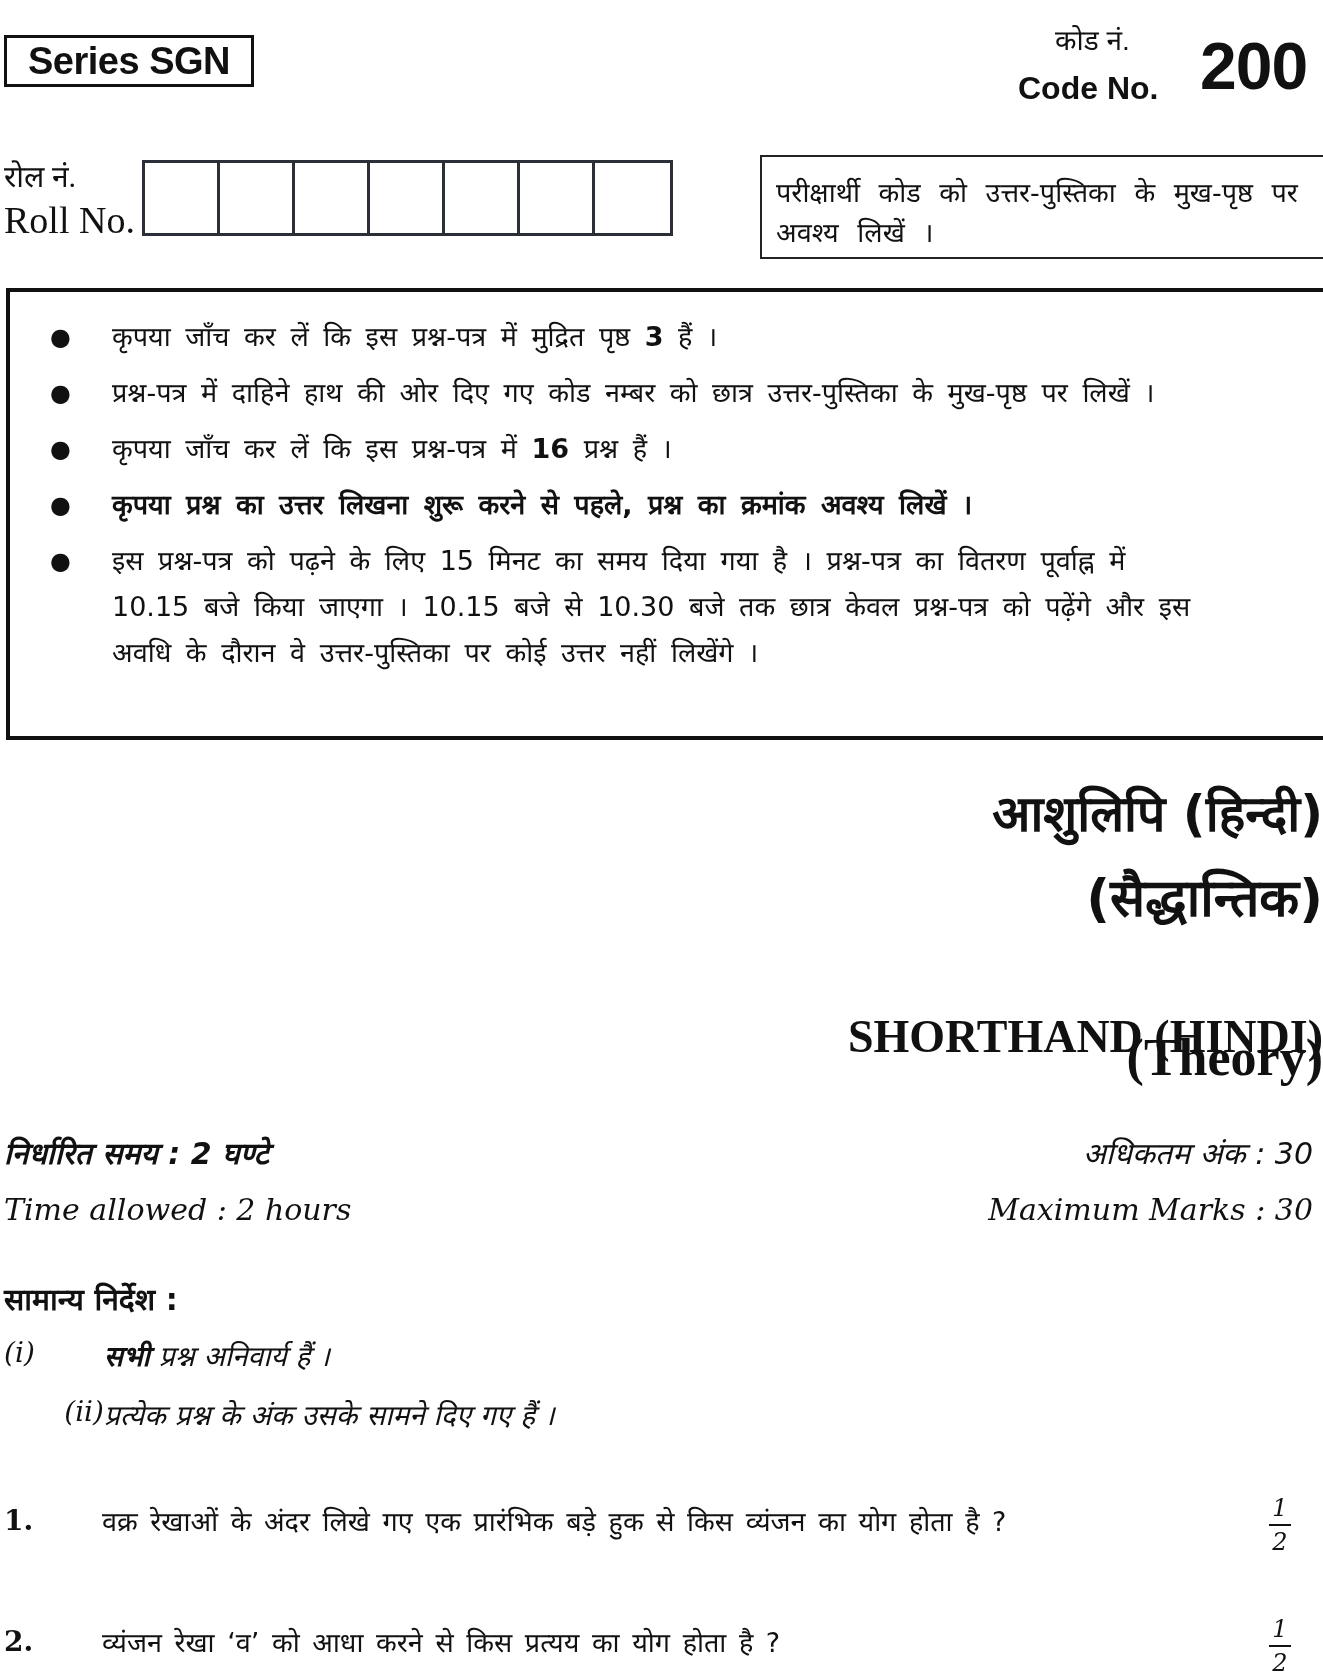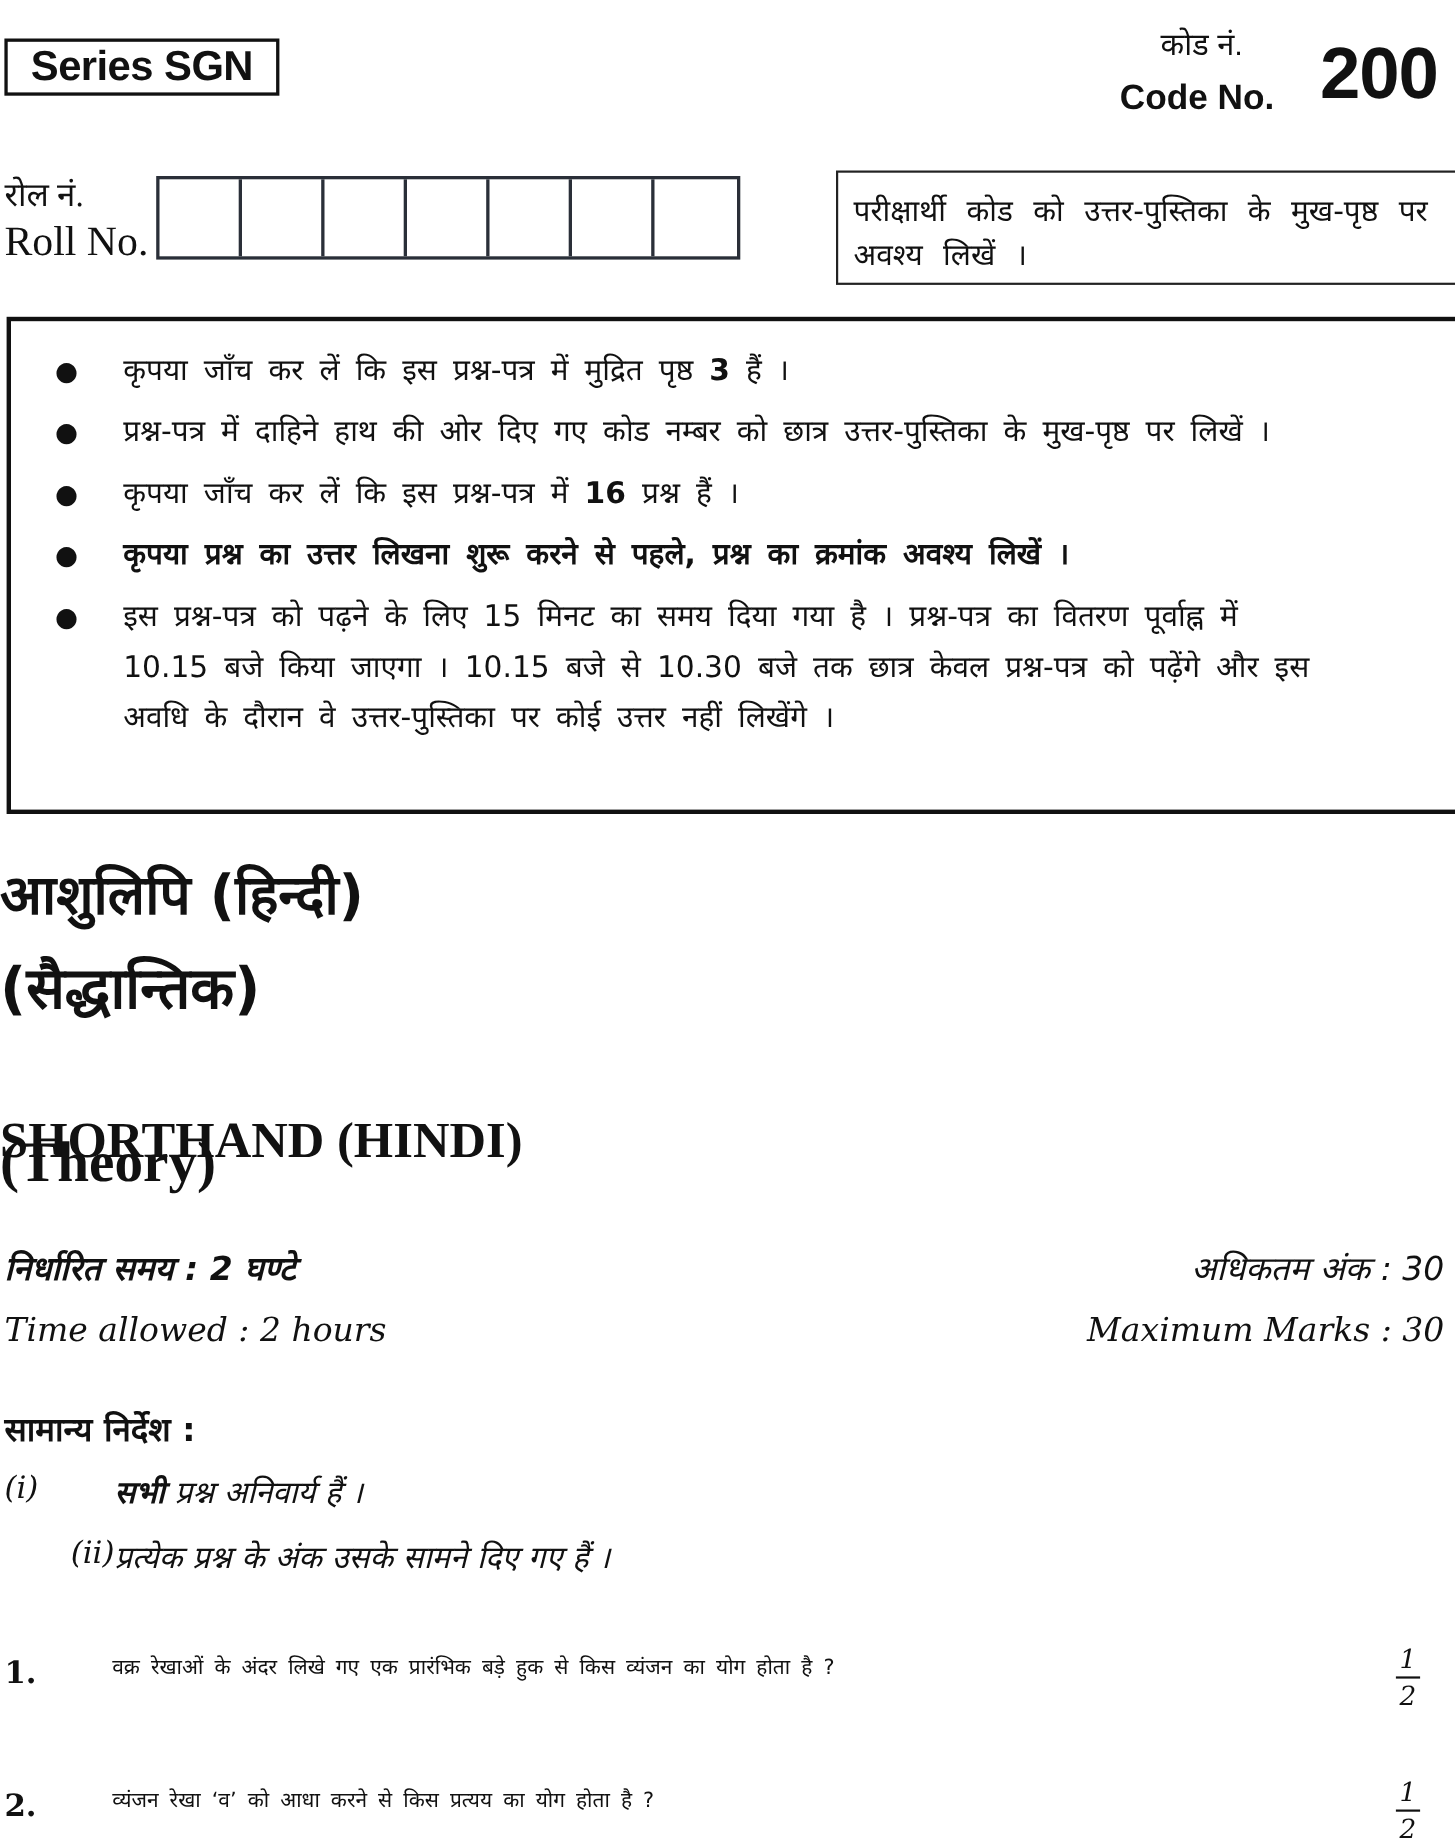--- a/index.html
+++ b/index.html
@@ -67,21 +67,21 @@
     font-family: "DejaVu Sans", sans-serif; font-size: 27px; line-height: 46px;
     margin-bottom: 10px; word-spacing: 6px;
   }
   .instr-item .bullet {
     position: absolute; left: 40px; top: 0; font-size: 24px;
   }
   .instr-item.bold { font-weight: bold; }
   .num-bold { font-weight: bold; }
 
   
-  .title-block { left: 0; width: 1323px; text-align: left; }
+  .title-block { left: 0; width: 1323px; text-align: right; }
   .title-hi { top: 778px; font-family: "DejaVu Sans", sans-serif; font-weight: bold; font-size: 50px; }
   .subtitle-hi { top: 860px; font-family: "DejaVu Sans", sans-serif; font-weight: bold; font-size: 52px; }
   .title-en { top: 970px; font-family: "Liberation Serif", "DejaVu Serif", serif; font-weight: bold; font-size: 46px; margin-top: 40px; }
   .subtitle-en { top: 1028px; font-family: "Liberation Serif", "DejaVu Serif", serif; font-weight: bold; font-size: 52px; }
 
   
   .meta { font-style: italic; font-size: 30px; font-family: "DejaVu Serif", serif; }
   .time-hi { left: 4px; top: 1132px; font-family: "DejaVu Sans", sans-serif; font-weight: bold; }
   .time-en { left: 4px; top: 1192px; }
   .marks-hi { right: 10px; top: 1132px; font-family: "DejaVu Sans", sans-serif; }
@@ -90,21 +90,21 @@
   
   .gen-head { left: 4px; top: 1278px; font-family: "DejaVu Sans", sans-serif; font-weight: bold; font-size: 30px; }
   .gen-item { left: 4px; font-family: "DejaVu Sans", sans-serif; font-style: italic; font-size: 28px; display: flex; }
   .gen-item .roman { width: 100px; font-family: "DejaVu Serif", serif; }
   .gen-1 { top: 1336px; }
   .gen-2 { top: 1395px; text-align: right; }
 
   
   .question { left: 4px; width: 1310px; display: flex; align-items: flex-start; }
   .q-num { width: 98px; font-family: "DejaVu Serif", serif; font-weight: bold; font-size: 28px; padding-top: 10px; }
-  .q-text { flex: 1; font-family: "DejaVu Sans", sans-serif; font-size: 19px; padding-top: 8px; word-spacing: 4px; }
+  .q-text { flex: 1; font-family: "DejaVu Sans", sans-serif; font-size: 27px; padding-top: 8px; word-spacing: 4px; }
   .q-marks {
     width: 40px; display: flex; flex-direction: column; align-items: center;
     font-family: "DejaVu Serif", serif; font-style: italic; font-size: 24px; margin-right: 14px;
   }
   .q-marks .frac-line { width: 22px; border-top: 2px solid #111; margin: 2px 0; }
   .q1 { top: 1494px; }
   .q2 { top: 1615px; }
 </style>
 </head>
 <body>

